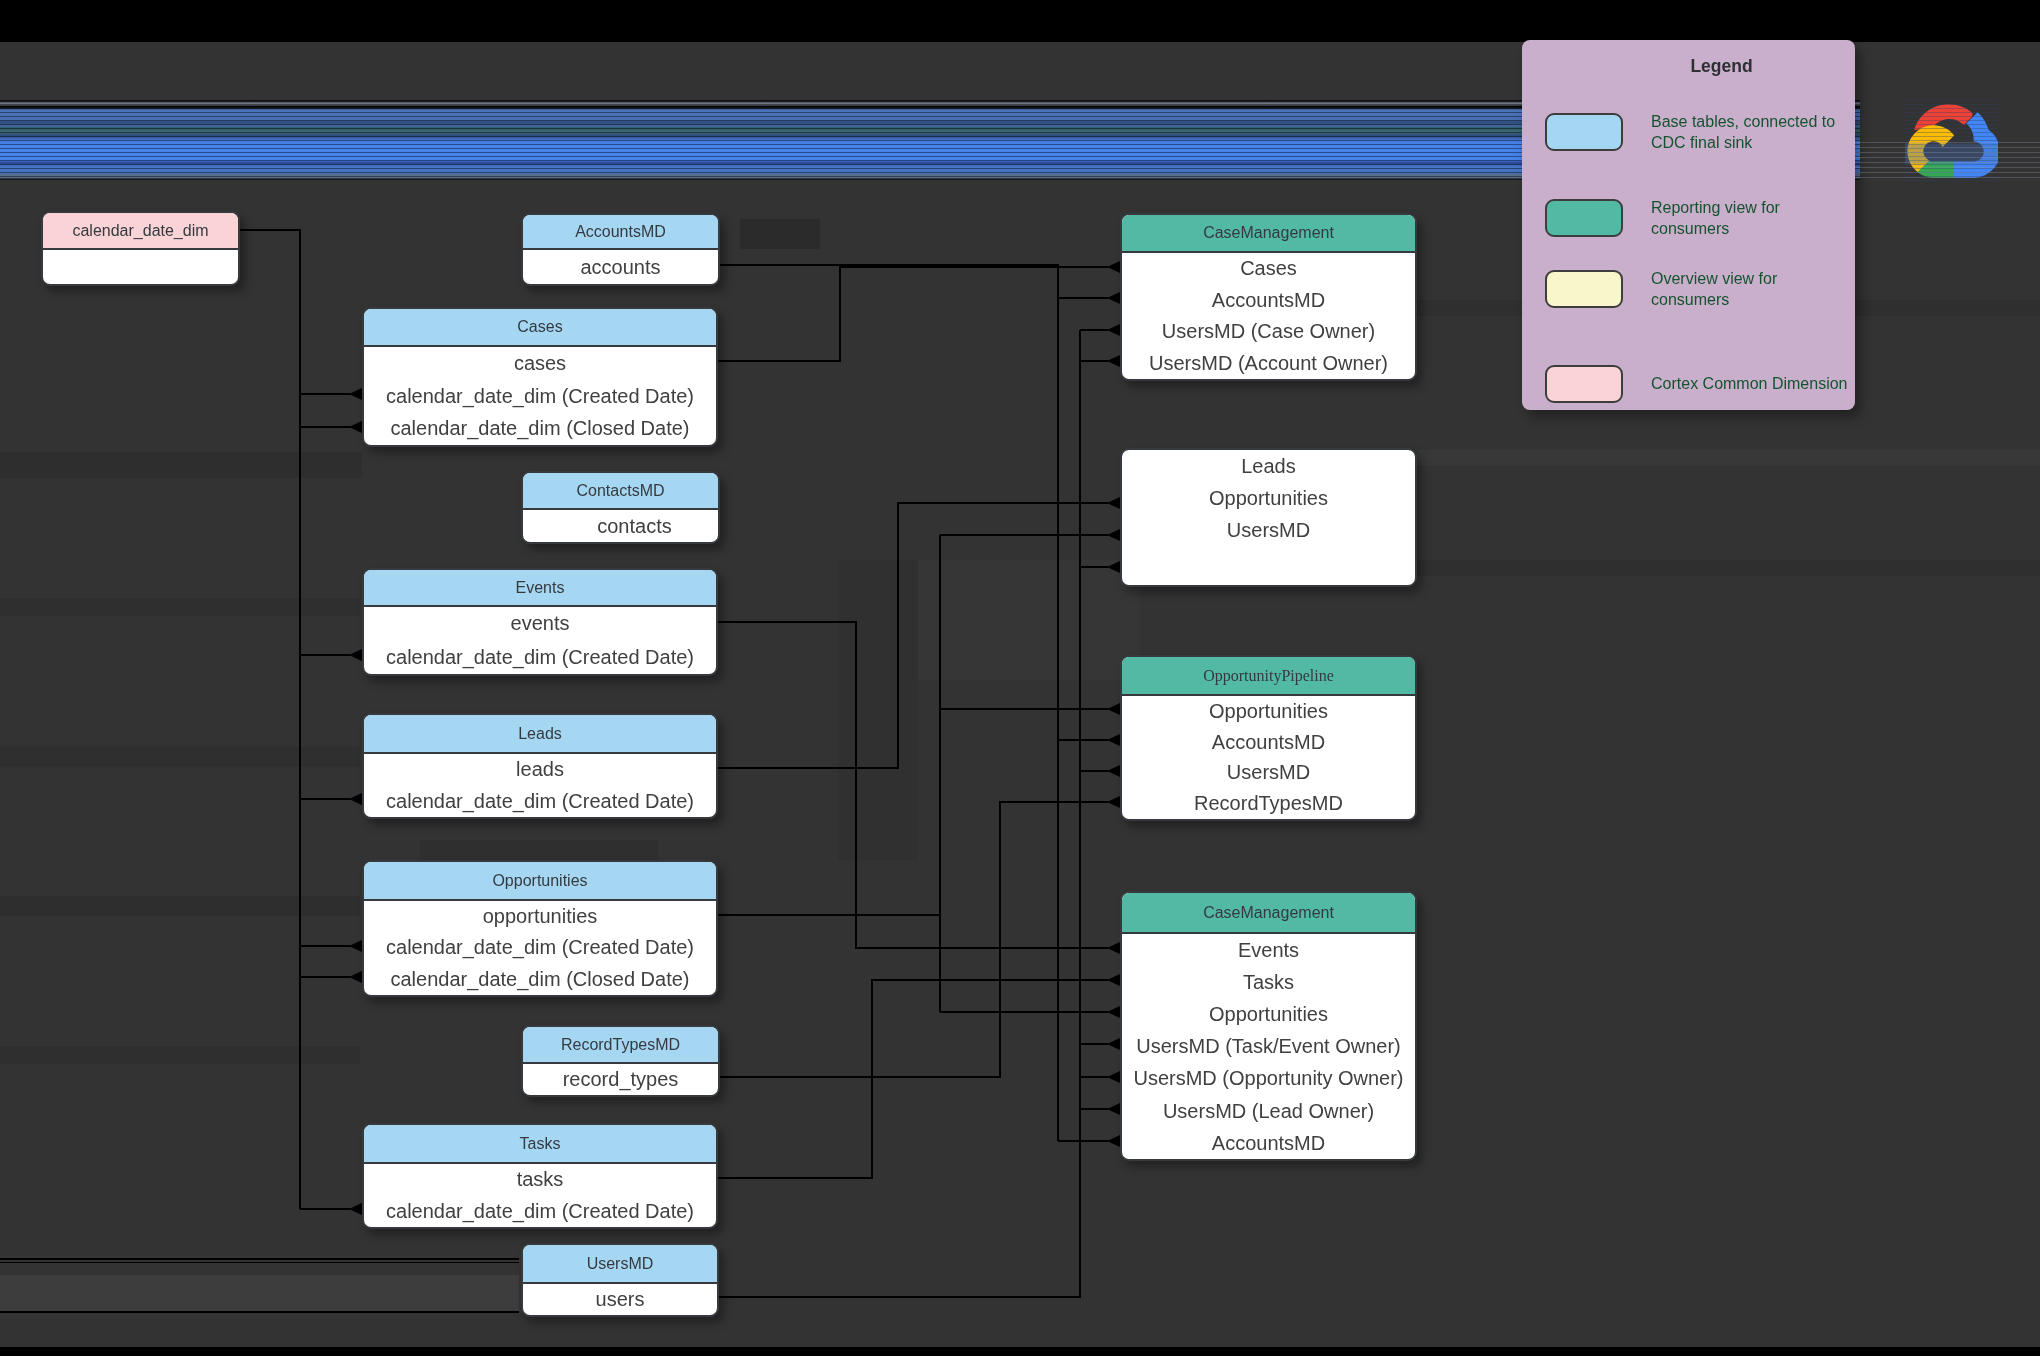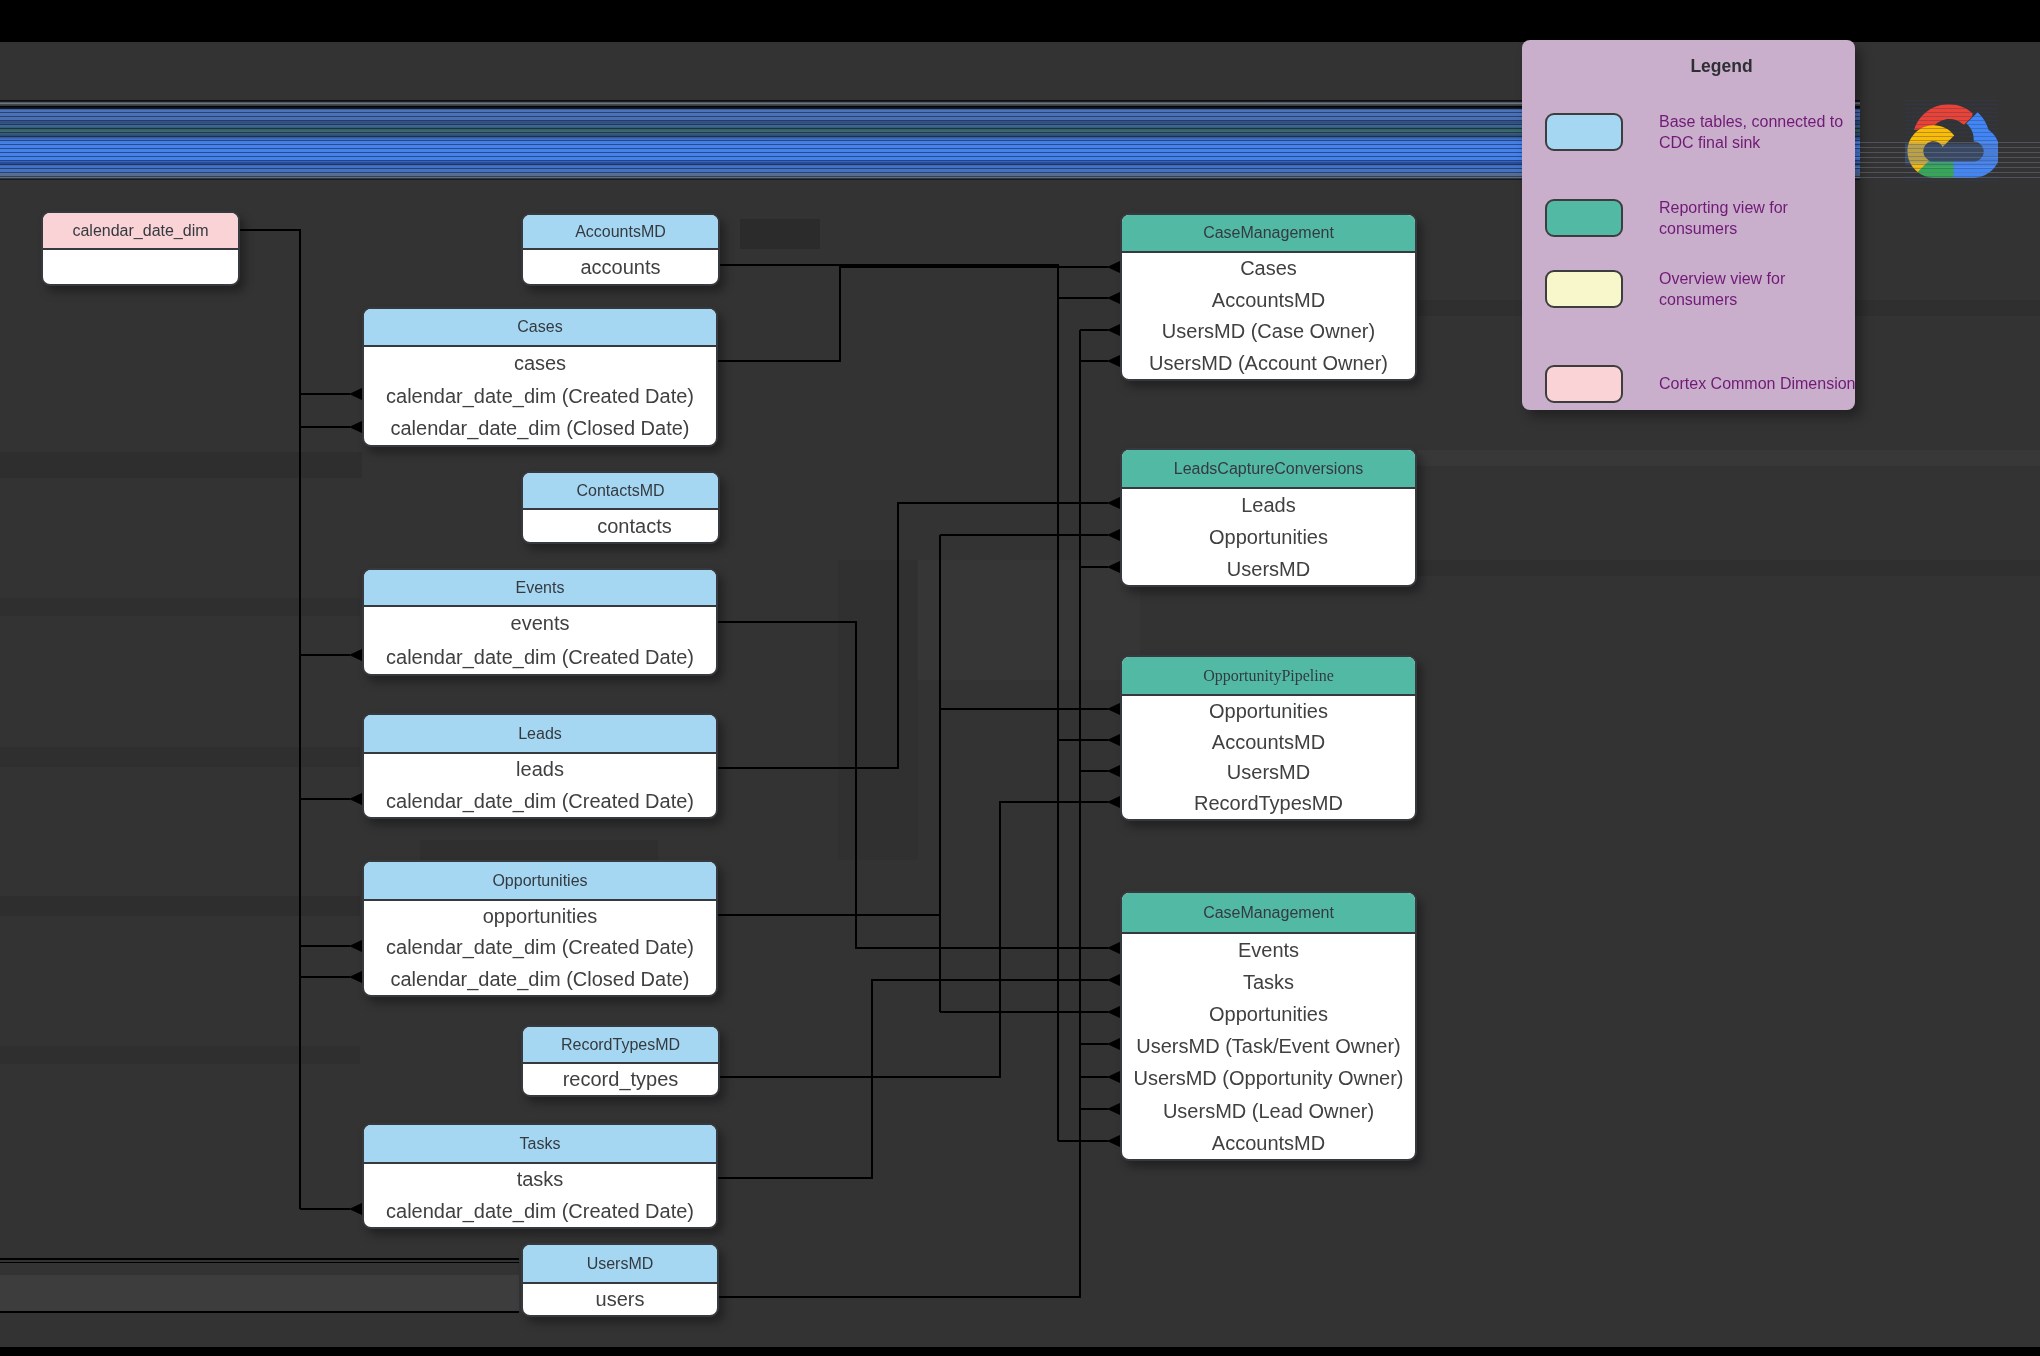--- a/index.html
+++ b/index.html
@@ -34,21 +34,21 @@
   .entity.base .hd{background:#a5d7f2;}
   .entity.reporting .hd{background:#52b9a5;}
   .entity.common .hd{background:#f9d3d6;}
   
   #legend{position:absolute;left:1522px;top:40px;width:333px;height:370px;z-index:5;
     background:#c9afcc;border-radius:8px;box-shadow:6px 7px 12px rgba(0,0,0,0.35);}
   #legend .legend-title{position:absolute;top:16px;left:0;width:100%;text-align:center;
     font-size:17.5px;font-weight:bold;color:#2d2f33;padding-left:33px;}
   .litem{position:absolute;left:23px;display:flex;align-items:center;height:44px;}
   .swatch{width:78px;height:38px;flex:none;border:2px solid #3d3d3d;border-radius:9px;box-sizing:border-box;}
-  .llabel{margin-left:36px;width:205px;font-size:16px;line-height:1.32;color:#701a75;}
+  .llabel{margin-left:28px;width:205px;font-size:16px;line-height:1.32;color:#14532d;}
   
   #gcp-logo{position:absolute;left:1905px;top:100px;width:93px;height:82px;z-index:5;}
   #gcp-logo svg{width:100%;height:100%;}
   #gcp-logo::after{content:"";position:absolute;inset:0;
     background:
       linear-gradient(to bottom,rgba(0,0,0,0) 0 42px,rgba(70,110,180,0.35) 45px,rgba(70,110,180,0.35) 62px,rgba(0,0,0,0) 66px),
       repeating-linear-gradient(to bottom,rgba(45,60,105,0.35) 0 1px,rgba(0,0,0,0) 1px 4px);}
 </style>
 </head>
 <body>
@@ -180,21 +180,20 @@
         <div class="row" style="height: 31px;">users</div>
       </div>
       <div class="entity reporting" style="left: 1120px; top: 213px; width: 297px; height: 168px;">
         <div class="hd" style="height: 38px;">CaseManagement</div>
         <div class="row" style="height: 31.5px;">Cases</div>
         <div class="row" style="height: 31.5px;">AccountsMD</div>
         <div class="row" style="height: 31.5px;">UsersMD (Case Owner)</div>
         <div class="row" style="height: 31.5px;">UsersMD (Account Owner)</div>
       </div>
       <div class="entity reporting" style="left: 1120px; top: 448px; width: 297px; height: 139px;">
-        <div class="hd" style="height: 39px;">LeadsCaptureConversions</div>
         <div class="row" style="height: 32px;">Leads</div>
         <div class="row" style="height: 32px;">Opportunities</div>
         <div class="row" style="height: 32px;">UsersMD</div>
       </div>
       <div class="entity reporting" style="left: 1120px; top: 655px; width: 297px; height: 166.2px;">
         <div class="hd" style="height: 39px; font-family: Liberation Serif, serif;">OpportunityPipeline</div>
         <div class="row" style="height: 30.8px;">Opportunities</div>
         <div class="row" style="height: 30.8px;">AccountsMD</div>
         <div class="row" style="height: 30.8px;">UsersMD</div>
         <div class="row" style="height: 30.8px;">RecordTypesMD</div>

